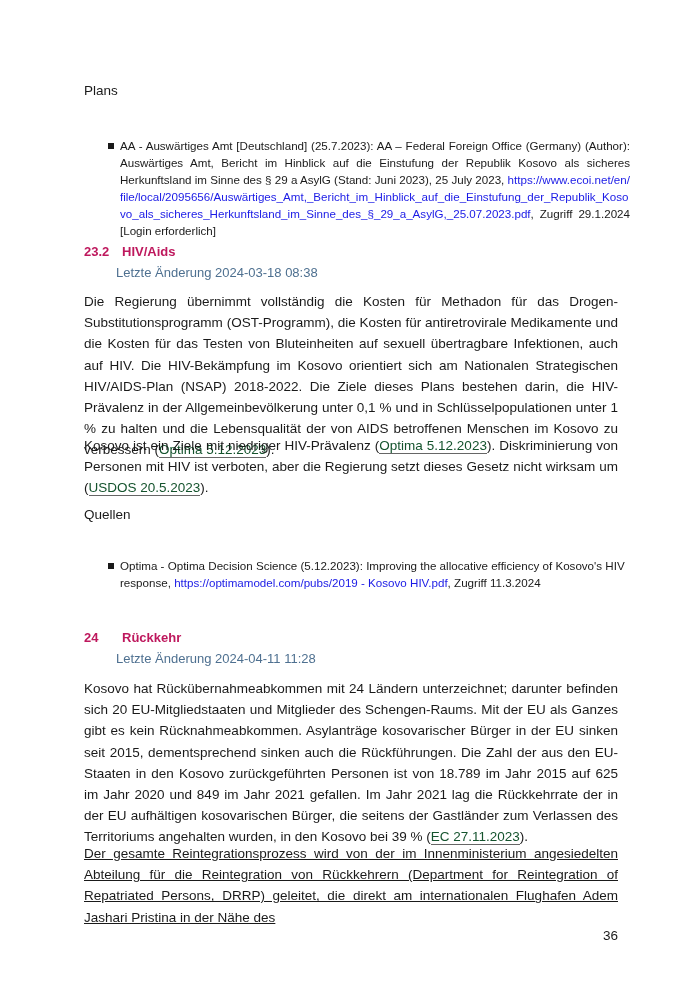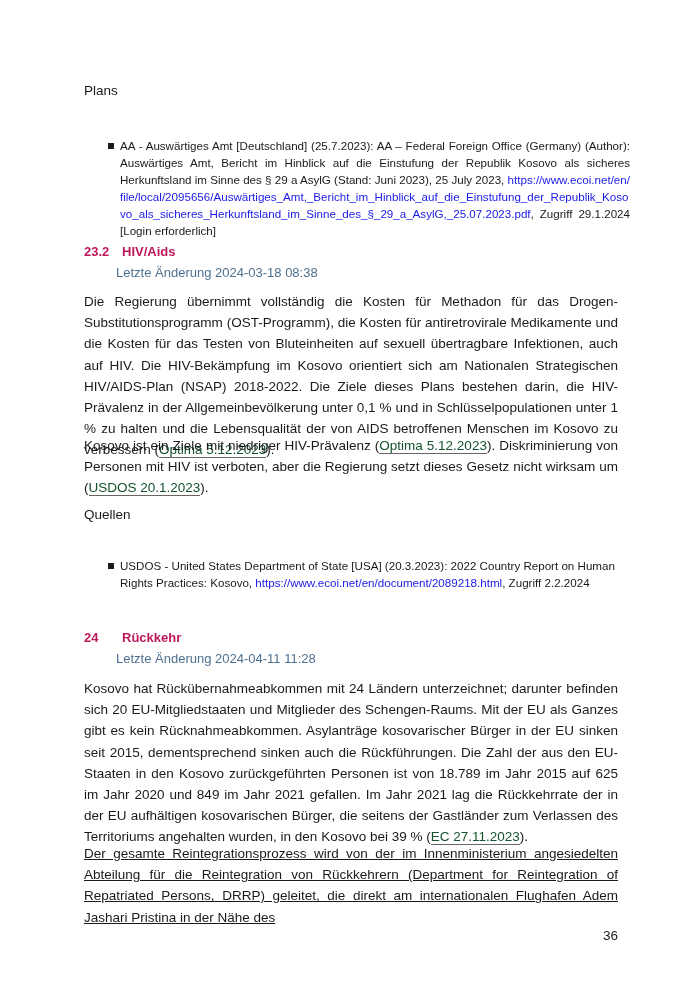--- a/index.html
+++ b/index.html
@@ -31,26 +31,26 @@
     </li>
   </ul>
 
   <div class="sec-head" style="top:244px;">
     <span class="num">23.2</span><span>HIV/Aids</span>
   </div>
   <div class="sec-date" style="top:265px;">Letzte Änderung 2024-03-18 08:38</div>
 
   <p class="para" style="top:291px;"><span>Die Regierung übernimmt vollständig die Kosten für Methadon für das Drogen-Substitutions­programm (OST-Programm), die Kosten für antiretrovirale Medikamente und die Kosten für das Testen von Bluteinheiten auf sexuell übertragbare Infektionen, auch auf HIV. Die HIV-Bekämp­fung im Kosovo orientiert sich am Nationalen Strategischen HIV/AIDS-Plan (NSAP) 2018-2022. Die Ziele dieses Plans bestehen darin, die HIV-Prävalenz in der Allgemeinbevölkerung unter 0,1 % und in Schlüsselpopulationen unter 1 % zu halten und die Lebensqualität der von AIDS betroffenen Menschen im Kosovo zu verbessern (</span><a class="cite">Optima 5.12.2023</a><span>).</span></p>
 
-  <p class="para" style="top:435px;"><span>Kosovo ist ein Ziele mit niedriger HIV-Prävalenz (</span><a class="cite">Optima 5.12.2023</a><span>). Diskriminierung von Per­sonen mit HIV ist verboten, aber die Regierung setzt dieses Gesetz nicht wirksam um (</span><a class="cite">USDOS 20.1.2023</a><span>).</span></p>
+  <p class="para" style="top:435px;"><span>Kosovo ist ein Ziele mit niedriger HIV-Prävalenz (</span><a class="cite">Optima 5.12.2023</a><span>). Diskriminierung von Per­sonen mit HIV ist verboten, aber die Regierung setzt dieses Gesetz nicht wirksam um (</span><a class="cite">USDOS 20.5.2023</a><span>).</span></p>
 
   <div class="label" style="top:507px;">Quellen</div>
   <ul class="refs" style="top:545px;">
     <li>
-      <span class="bullet"></span><span>USDOS - United States Department of State [USA] (20.3.2023): 2022 Country Report on Human Rights Practices: Kosovo, </span><a>https://www.ecoi.net/en/document/2089218.html</a><span>, Zugriff 2.2.2024</span>
+      <span class="bullet"></span><span>Optima - Optima Decision Science (5.12.2023): Improving the allocative efficiency of Kosovo's HIV response, </span><a>https://optimamodel.com/pubs/2019 - Kosovo HIV.pdf</a><span>, Zugriff 11.3.2024</span>
     </li>
   </ul>
 
   <div class="sec-head" style="top:630px;">
     <span class="num">24</span><span>Rückkehr</span>
   </div>
   <div class="sec-date" style="top:651px;">Letzte Änderung 2024-04-11 11:28</div>
 
   <p class="para" style="top:678px;"><span>Kosovo hat Rückübernahmeabkommen mit 24 Ländern unterzeichnet; darunter befinden sich 20 EU-Mitgliedstaaten und Mitglieder des Schengen-Raums. Mit der EU als Ganzes gibt es kein Rücknahmeabkommen. Asylanträge kosovarischer Bürger in der EU sinken seit 2015, dementsprechend sinken auch die Rückführungen. Die Zahl der aus den EU-Staaten in den Kosovo zurückgeführten Personen ist von 18.789 im Jahr 2015 auf 625 im Jahr 2020 und 849 im Jahr 2021 gefallen. Im Jahr 2021 lag die Rückkehrrate der in der EU aufhältigen kosovarischen Bürger, die seitens der Gastländer zum Verlassen des Territoriums angehalten wurden, in den Kosovo bei 39 % (</span><a class="cite">EC 27.11.2023</a><span>).</span></p>
 

